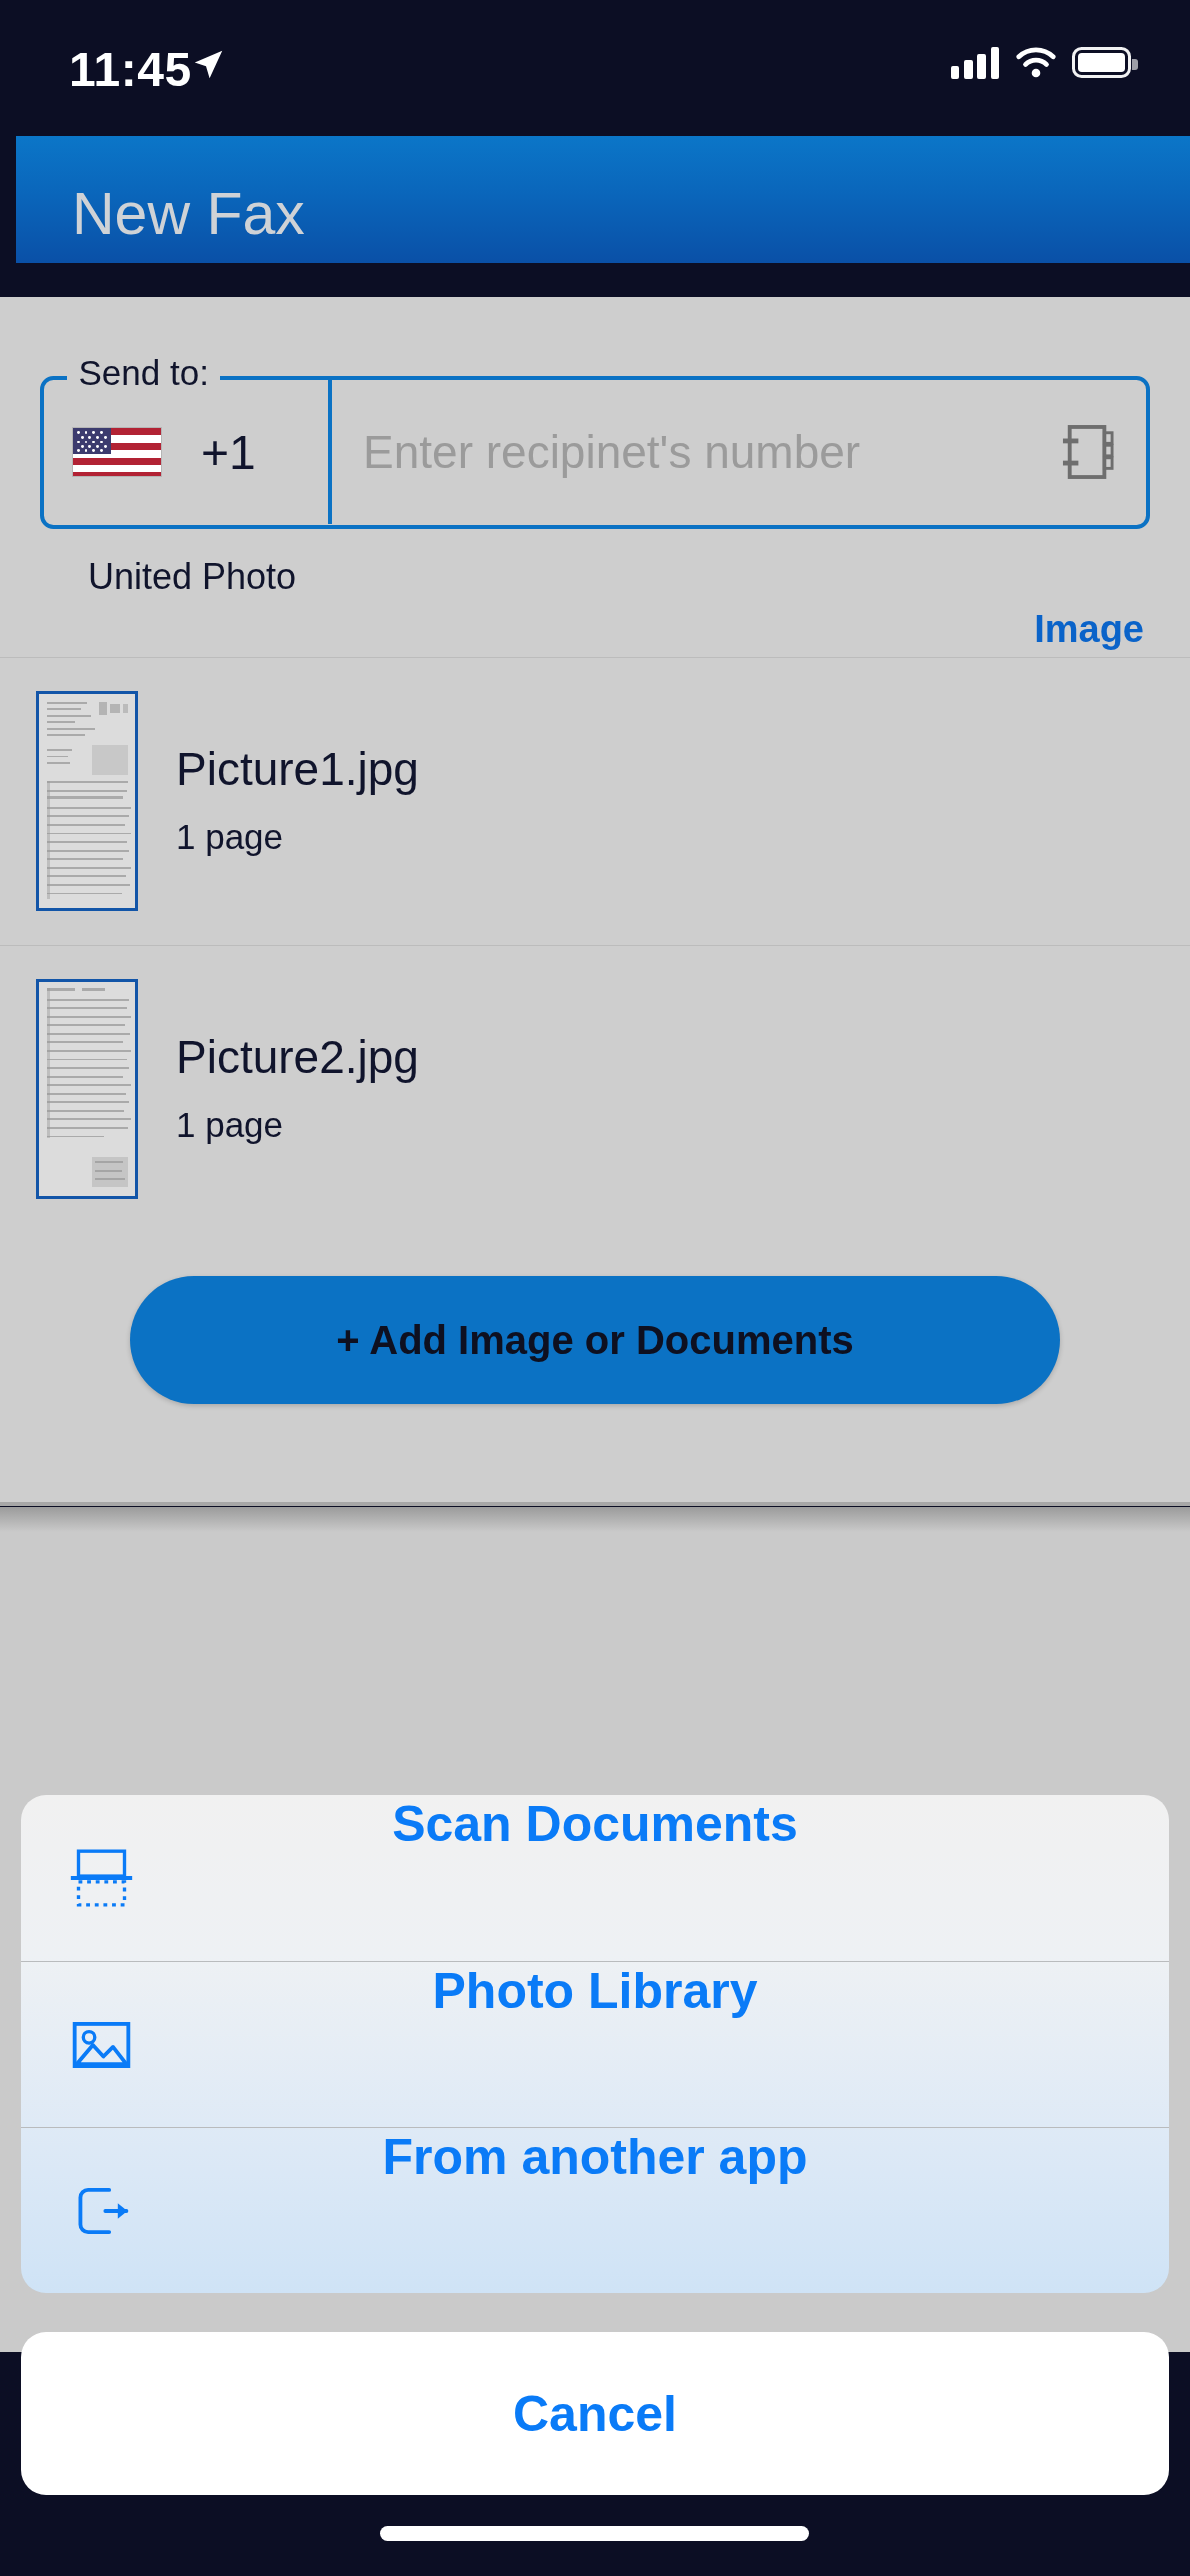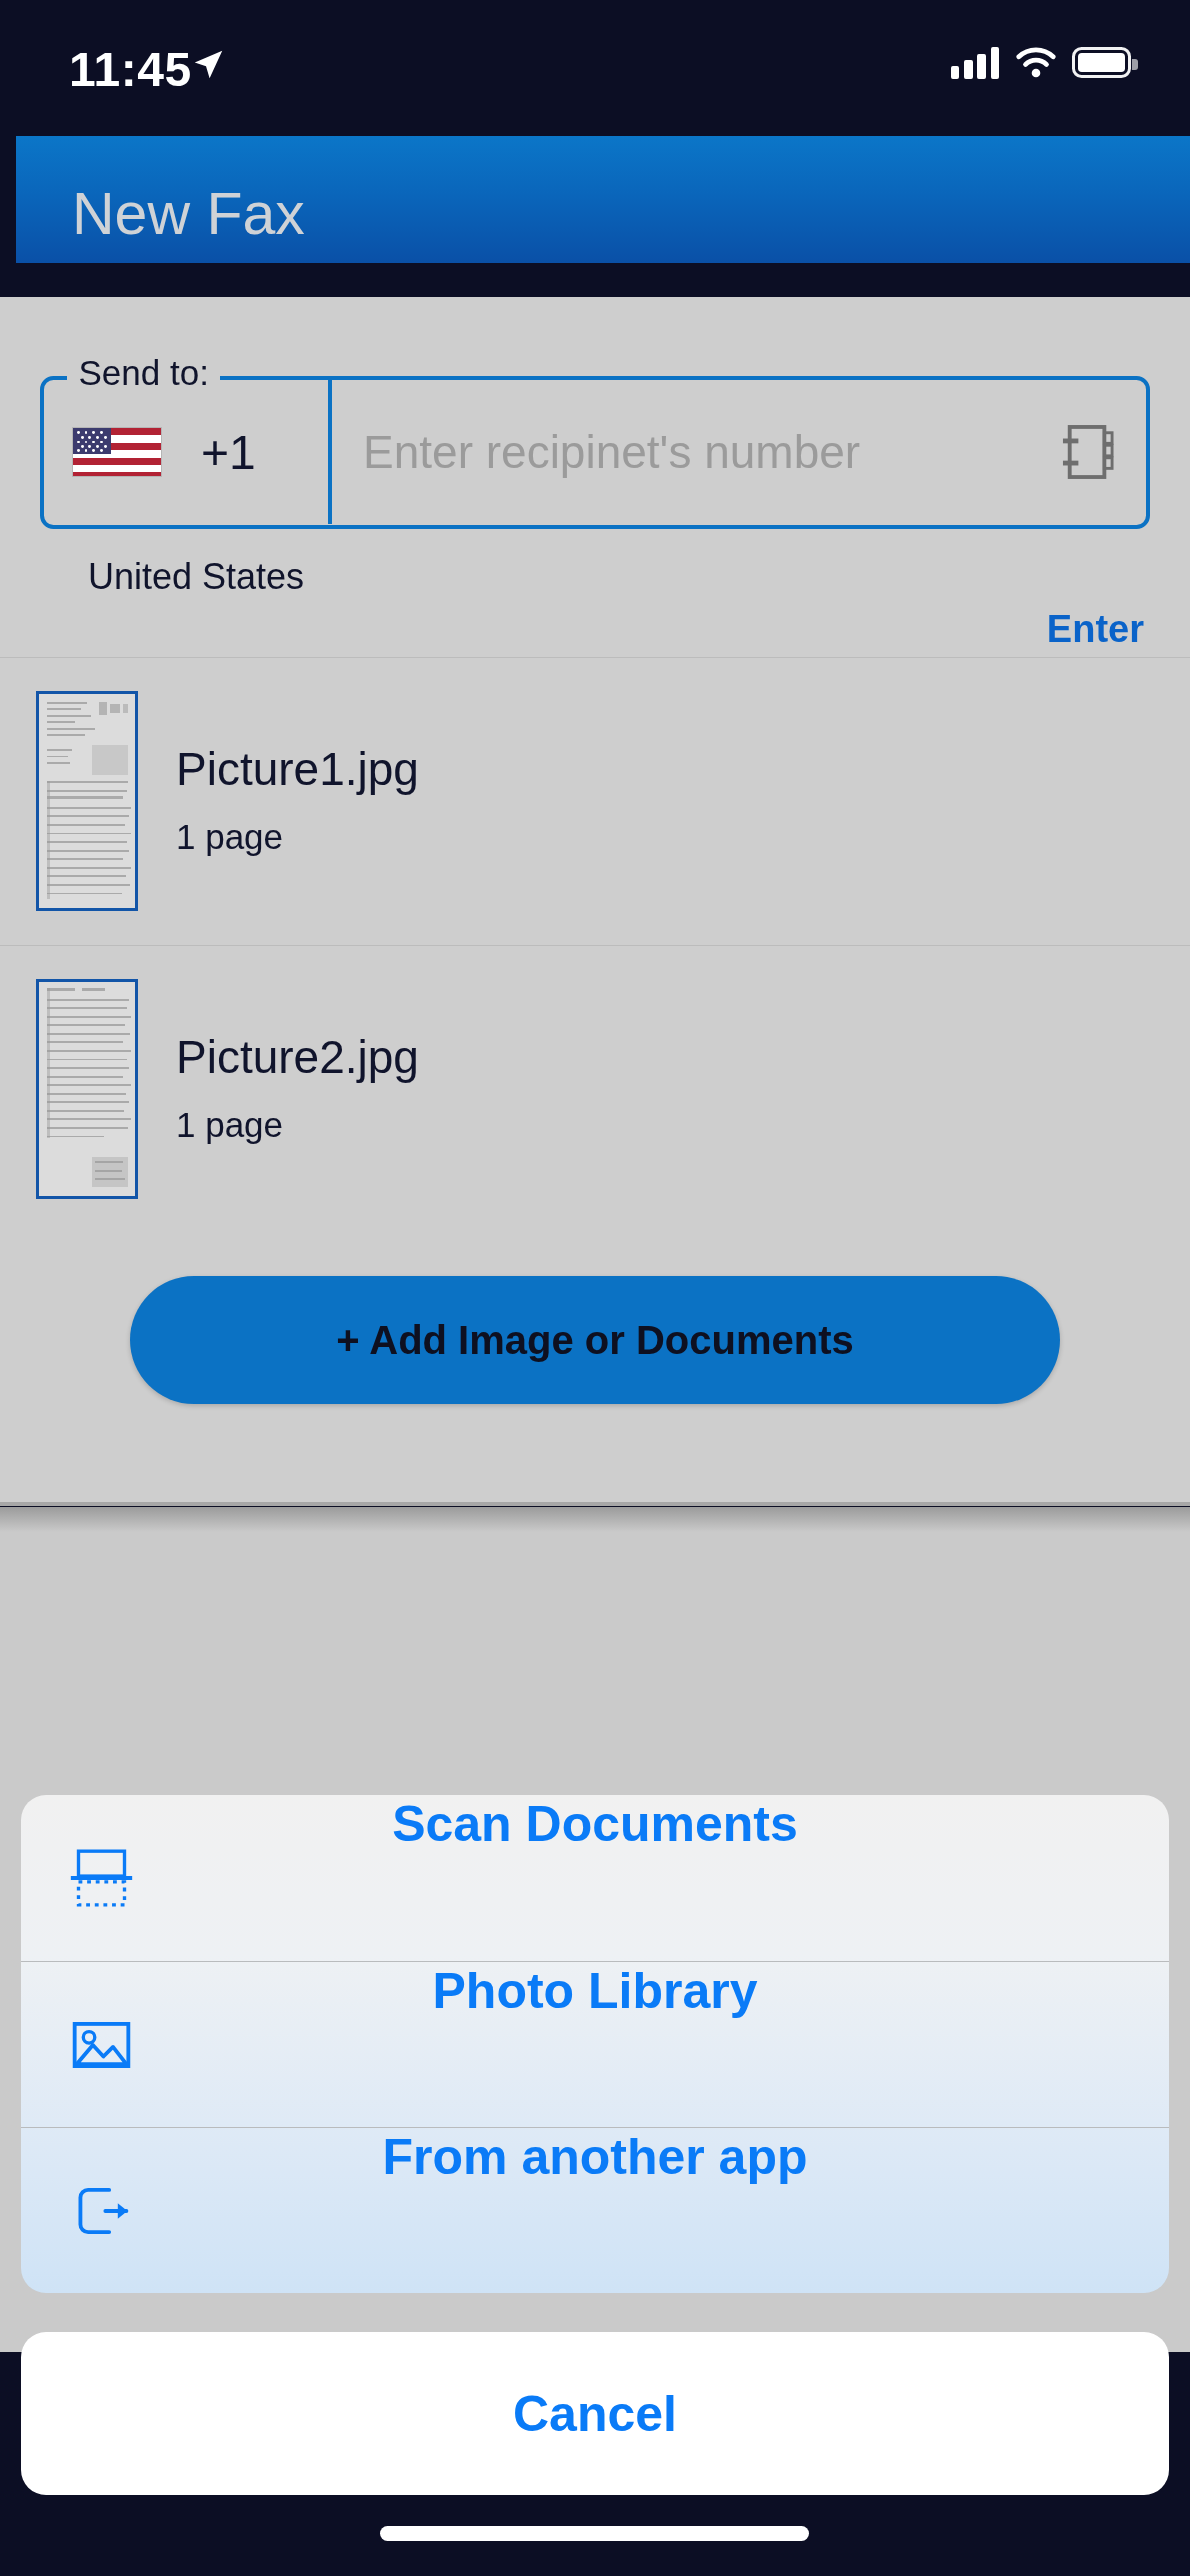--- a/index.html
+++ b/index.html
@@ -296,22 +296,22 @@
           <rect x="8" y="4" width="36" height="52" fill="none" stroke="#6e6e6e" stroke-width="4"></rect>
           <rect x="44" y="10" width="8" height="11" fill="none" stroke="#6e6e6e" stroke-width="3"></rect>
           <rect x="44" y="23" width="8" height="11" fill="none" stroke="#6e6e6e" stroke-width="3"></rect>
           <rect x="44" y="36" width="8" height="11" fill="none" stroke="#6e6e6e" stroke-width="3"></rect>
           <rect x="1" y="16" width="16" height="5" fill="#6e6e6e"></rect>
           <rect x="1" y="39" width="16" height="5" fill="#6e6e6e"></rect>
         </svg>
       </div>
     </div>
 
-    <div class="country-name">United States</div>
-    <div class="edit-link">Enter</div>
+    <div class="country-name">United Photo</div>
+    <div class="edit-link">Image</div>
 
     <div class="file-row" id="file-row-0">
       <div class="thumb">
         <div class="doc"></div>
         <div class="blk" style="left:8%;top:4%;width:42%;height:1.9px"></div>
         <div class="blk" style="left:8%;top:7%;width:36%;height:1.9px"></div>
         <div class="blk" style="left:8%;top:10%;width:46%;height:1.9px"></div>
         <div class="blk" style="left:8%;top:13%;width:30%;height:1.9px"></div>
         <div class="blk" style="left:8%;top:16%;width:50%;height:1.9px"></div>
         <div class="blk" style="left:8%;top:19%;width:40%;height:1.9px"></div>

